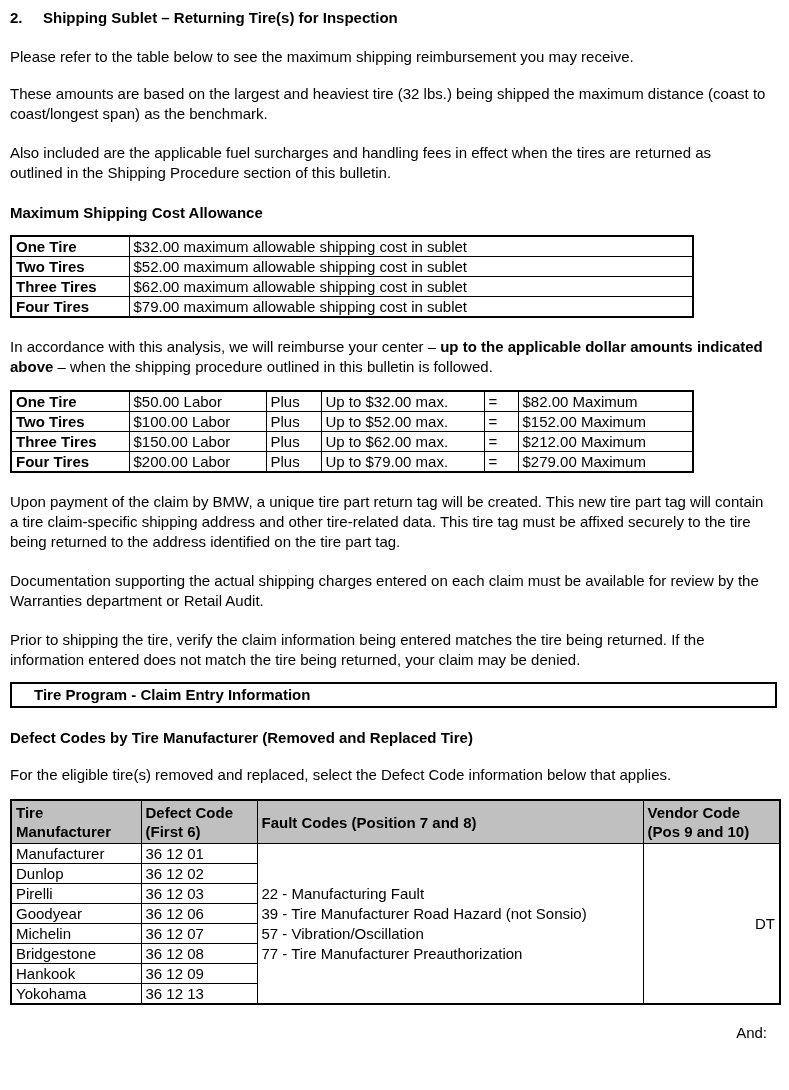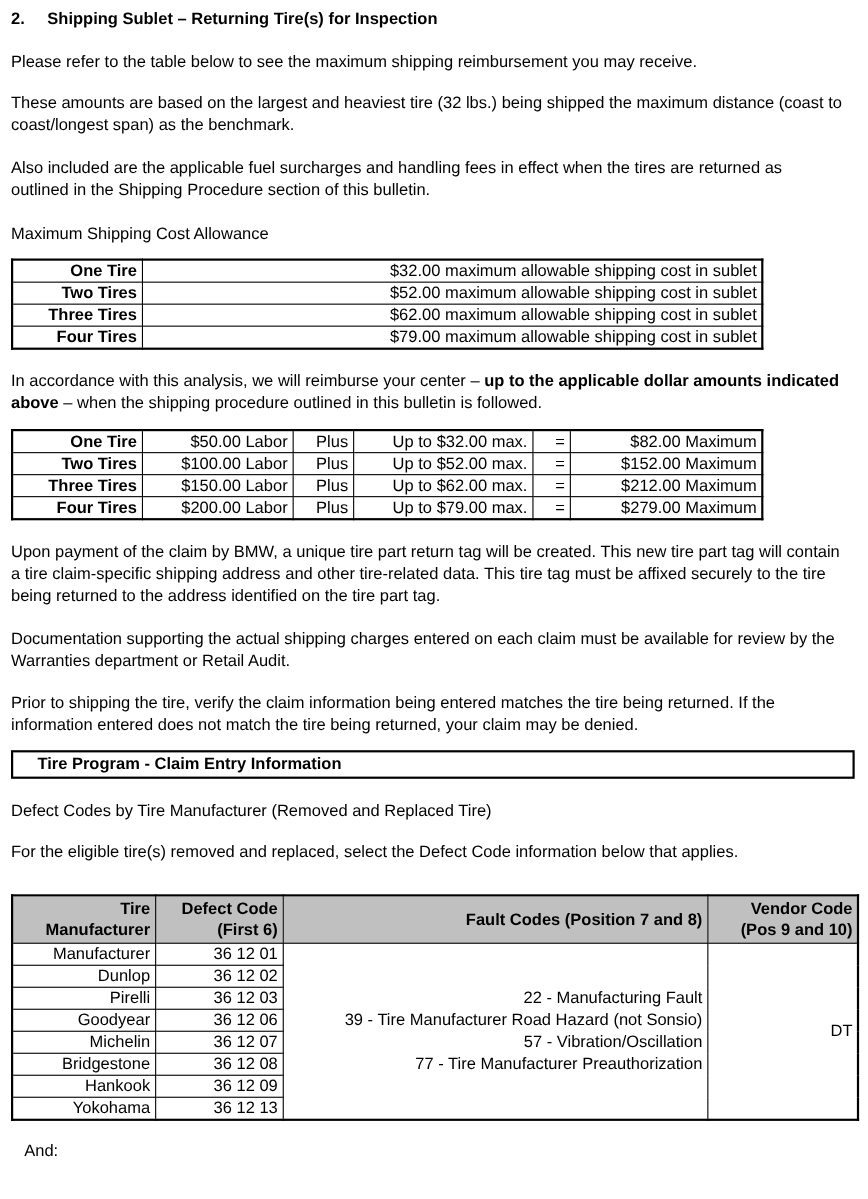--- a/index.html
+++ b/index.html
@@ -10,43 +10,43 @@
     font-size: 15px; line-height: 20px;
     overflow: hidden;
   }
   .content { padding: 6px 22px 0 10px; }
 
   .heading { font-weight: bold; margin: 2px 0 0 0; }
   .heading .num { display: inline-block; width: 33px; }
 
   .para { margin: 19px 0 0 0; }
   .para.tight { margin-top: 17px; }
-  .subhead { font-weight: normal; margin: 20px 0 0 0; }
+  .subhead { font-weight: bold; margin: 20px 0 0 0; }
 
   table { border-collapse: collapse; table-layout: fixed; border: 2px solid #000; }
   td, th { border: 1px solid #000; padding: 1px 4px; vertical-align: middle;
-           font-size: 15px; line-height: 17px; overflow: hidden; text-align: right; }
+           font-size: 15px; line-height: 17px; overflow: hidden; text-align: left; }
   .b { font-weight: bold; }
 
   .t1 { width: 682px; margin-top: 12px; }
   .t2 { width: 682px; margin-top: 13px; }
 
   .banner {
     margin-top: 12px; width: 767px; box-sizing: border-box;
     border: 2px solid #000; font-weight: bold;
     padding: 1px 4px 2px 22px; line-height: 19px;
   }
 
-  .t3 { width: 769px; margin-top: 28px; }
+  .t3 { width: 769px; margin-top: 14px; }
   .t3 th { background: #c0c0c0; font-weight: bold; line-height: 19px; padding: 2px 4px; }
   .t3 td { height: 17px; }
   .t3 .fault-cell div { line-height: 20px; }
   .t3 .vendor-cell { text-align: right; }
 
-  .footer-and { margin: 18px 0 0 12px; }
+  .footer-and { margin: 18px 0 0 0; text-align: right; }
 </style>
 </head>
 <body>
 
 <div class="content">
 
   <div class="heading">
     <span class="num">2.</span><span>Shipping Sublet – Returning Tire(s) for Inspection</span>
   </div>
 

